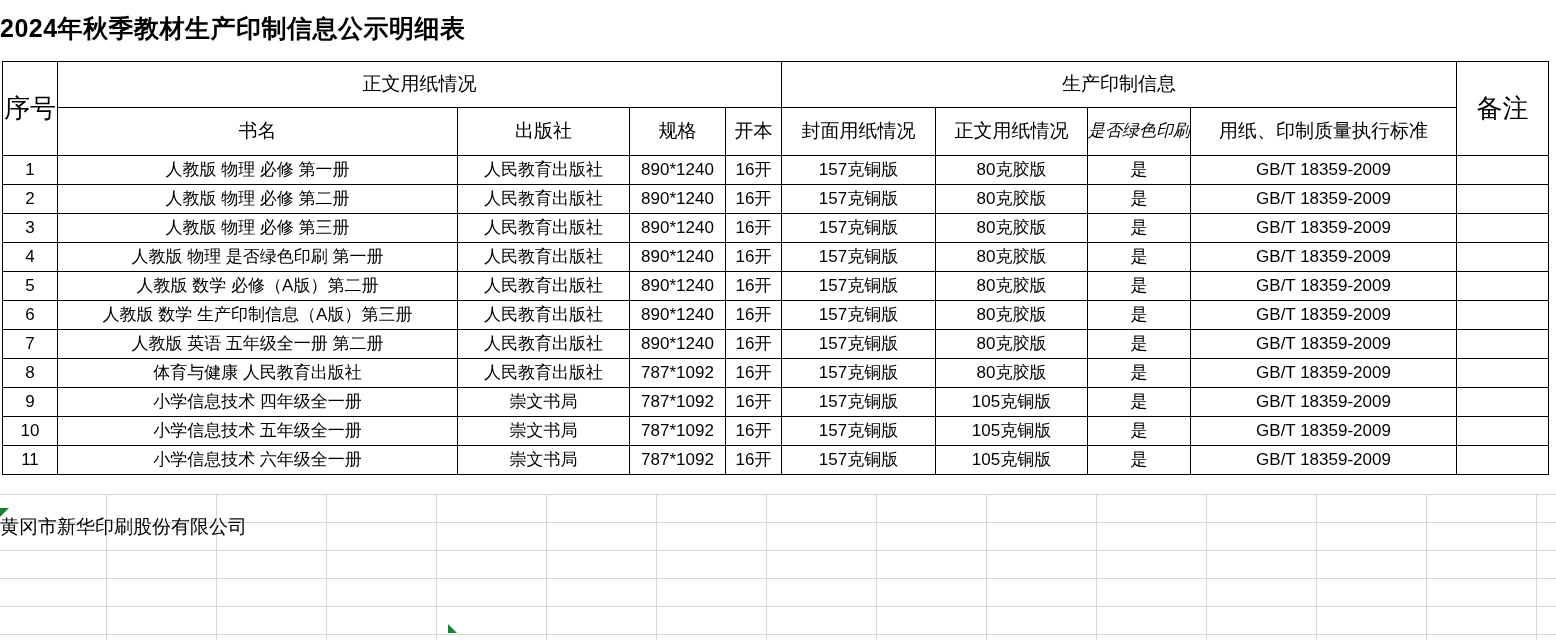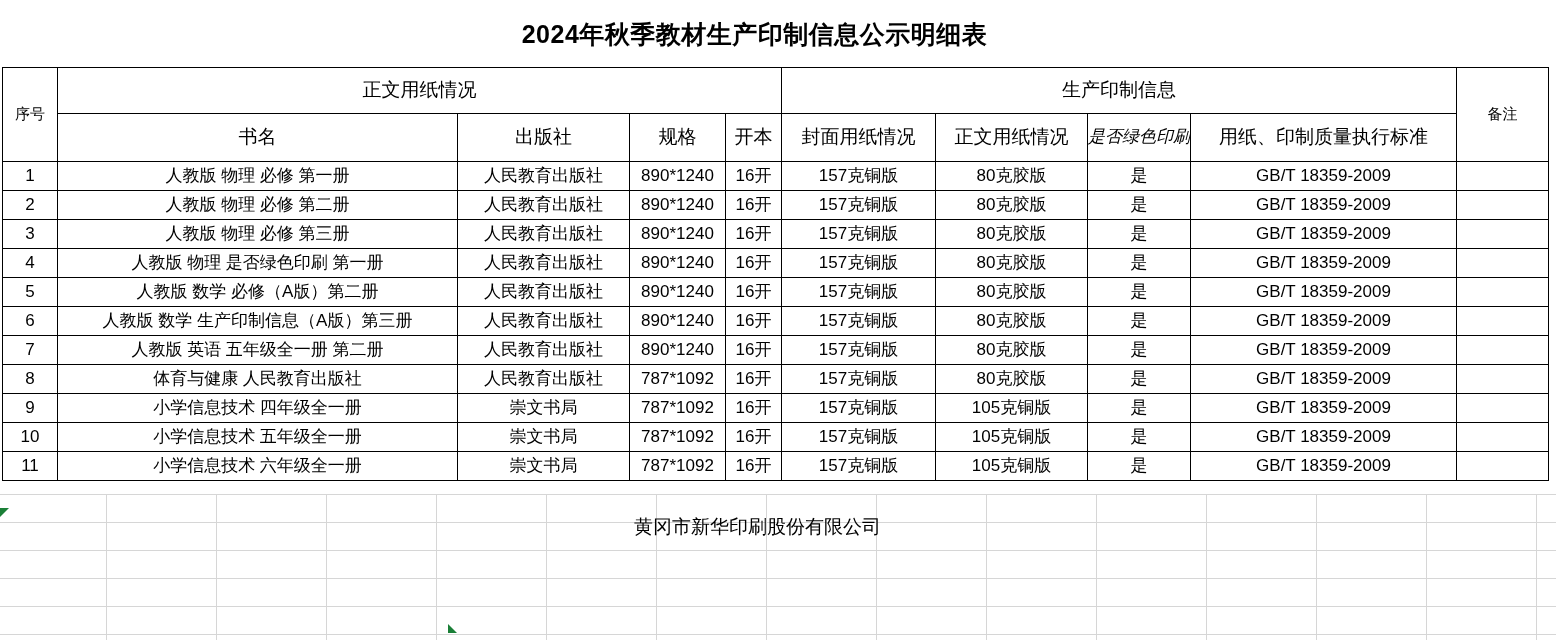--- a/index.html
+++ b/index.html
@@ -30,30 +30,28 @@
     content: "";
     position: absolute;
     left: 0; right: 0; top: 0; height: 494px;
     background: #ffffff;
   }
   .page {
     position: relative;
     z-index: 1;
   }
   .title {
-    text-align: center;
     font-size: 25px;
     font-weight: bold;
     line-height: 1;
-    padding-top: 22px;
+    padding-top: 16px;
     padding-bottom: 20px;
     padding-right: 70px;
     font-family: "Liberation Sans", sans-serif;
     letter-spacing: 0.5px;
-    margin-left: 23px;
   }
   table.main {
     border-collapse: collapse;
     table-layout: fixed;
     margin-left: 2px;
     font-size: 17px;
   }
   table.main td, table.main th {
     border: 1px solid #000000;
     padding: 0;
@@ -67,42 +65,41 @@
   }
   .hdr-group {
     height: 46px;
     font-size: 19px;
   }
   .hdr-sub {
     height: 48px;
     font-size: 19px;
   }
   .hdr-seq, .hdr-note {
-    font-size: 15px;
+    font-size: 26px;
   }
   .two-line {
     font-size: 17px;
     line-height: 1.15;
     font-style: italic;
   }
   td.data {
     height: 28px;
     font-size: 17px;
   }
   td.left {
     text-align: left;
     padding-left: 8px;
     margin-top: 28px;
   }
   .company {
     position: absolute;
     left: 0;
     top: 514px;
     width: 1515px;
-    text-align: center;
     font-size: 19px;
     box-sizing: border-box;
     z-index: 2;
   }
   .green-marker {
     position: absolute;
     left: 0px;
     top: 508px;
     width: 12px;
     height: 14px;

